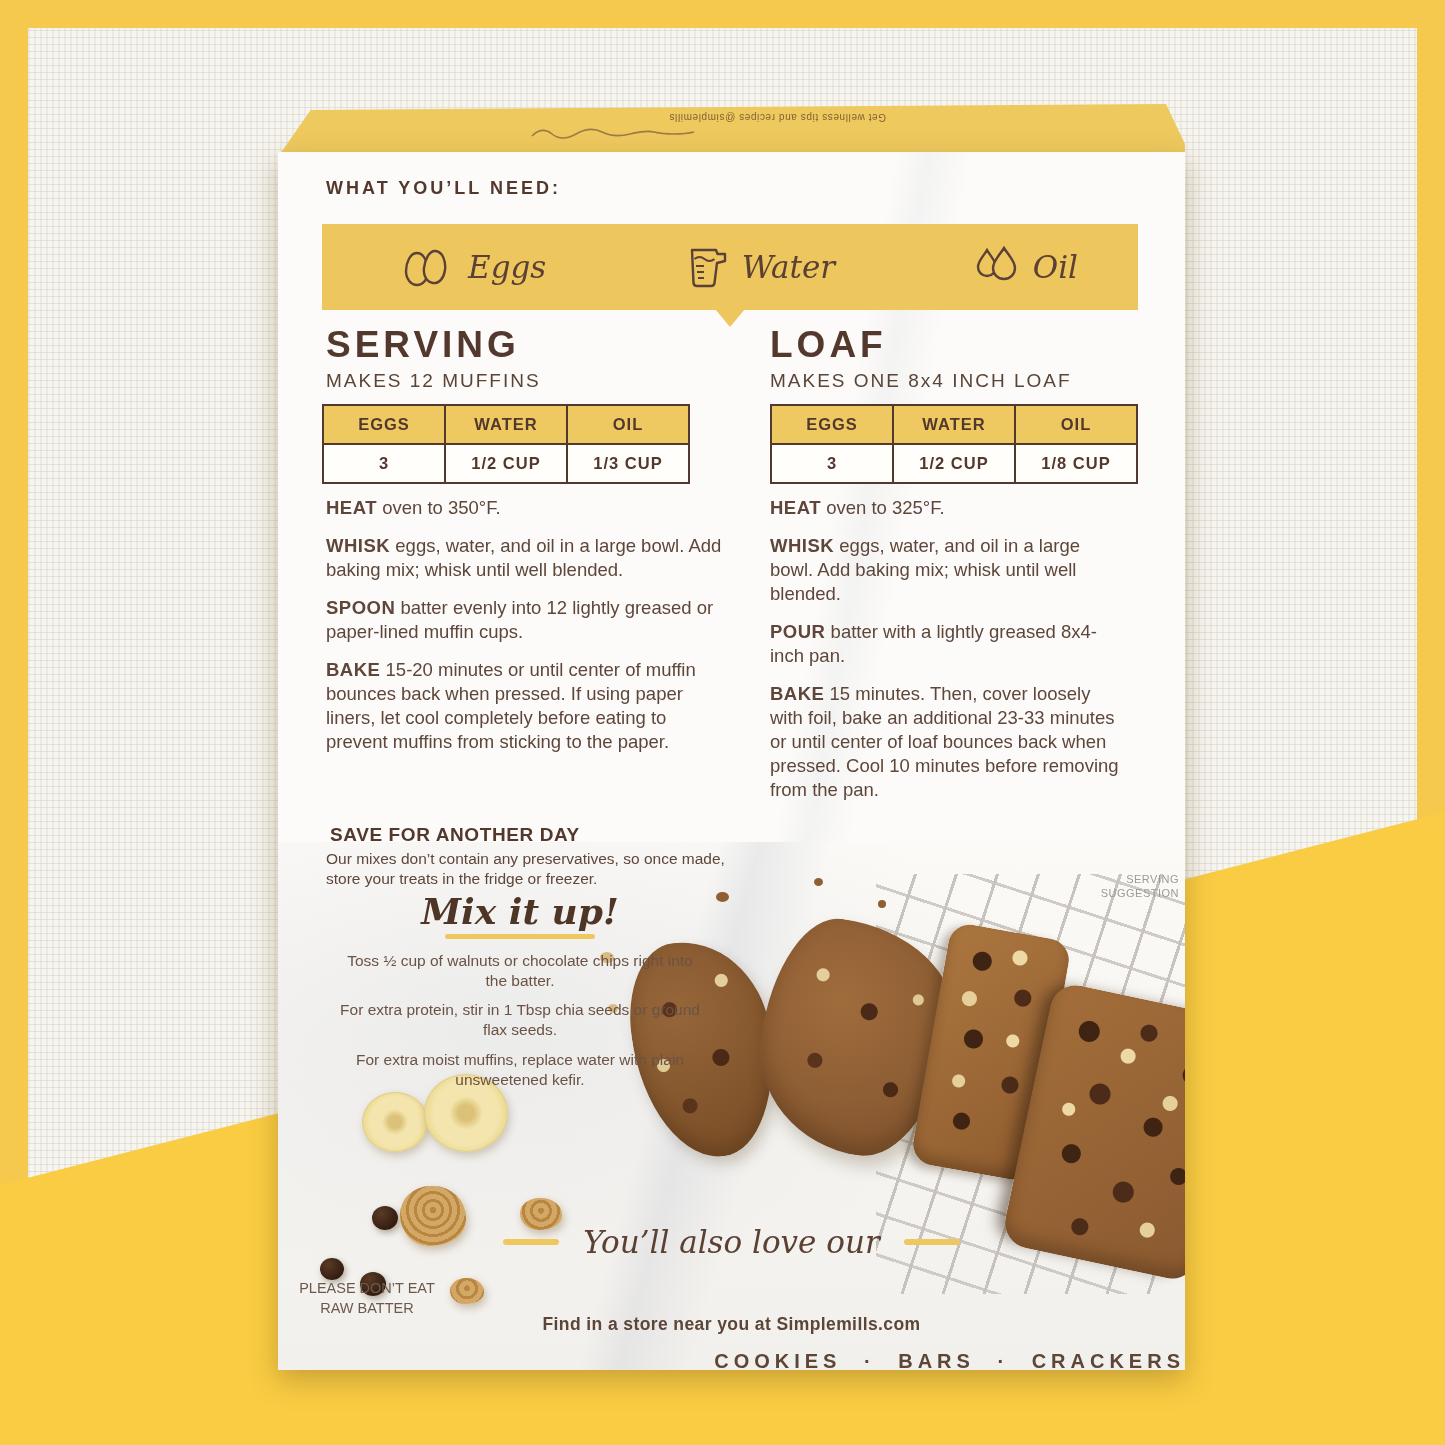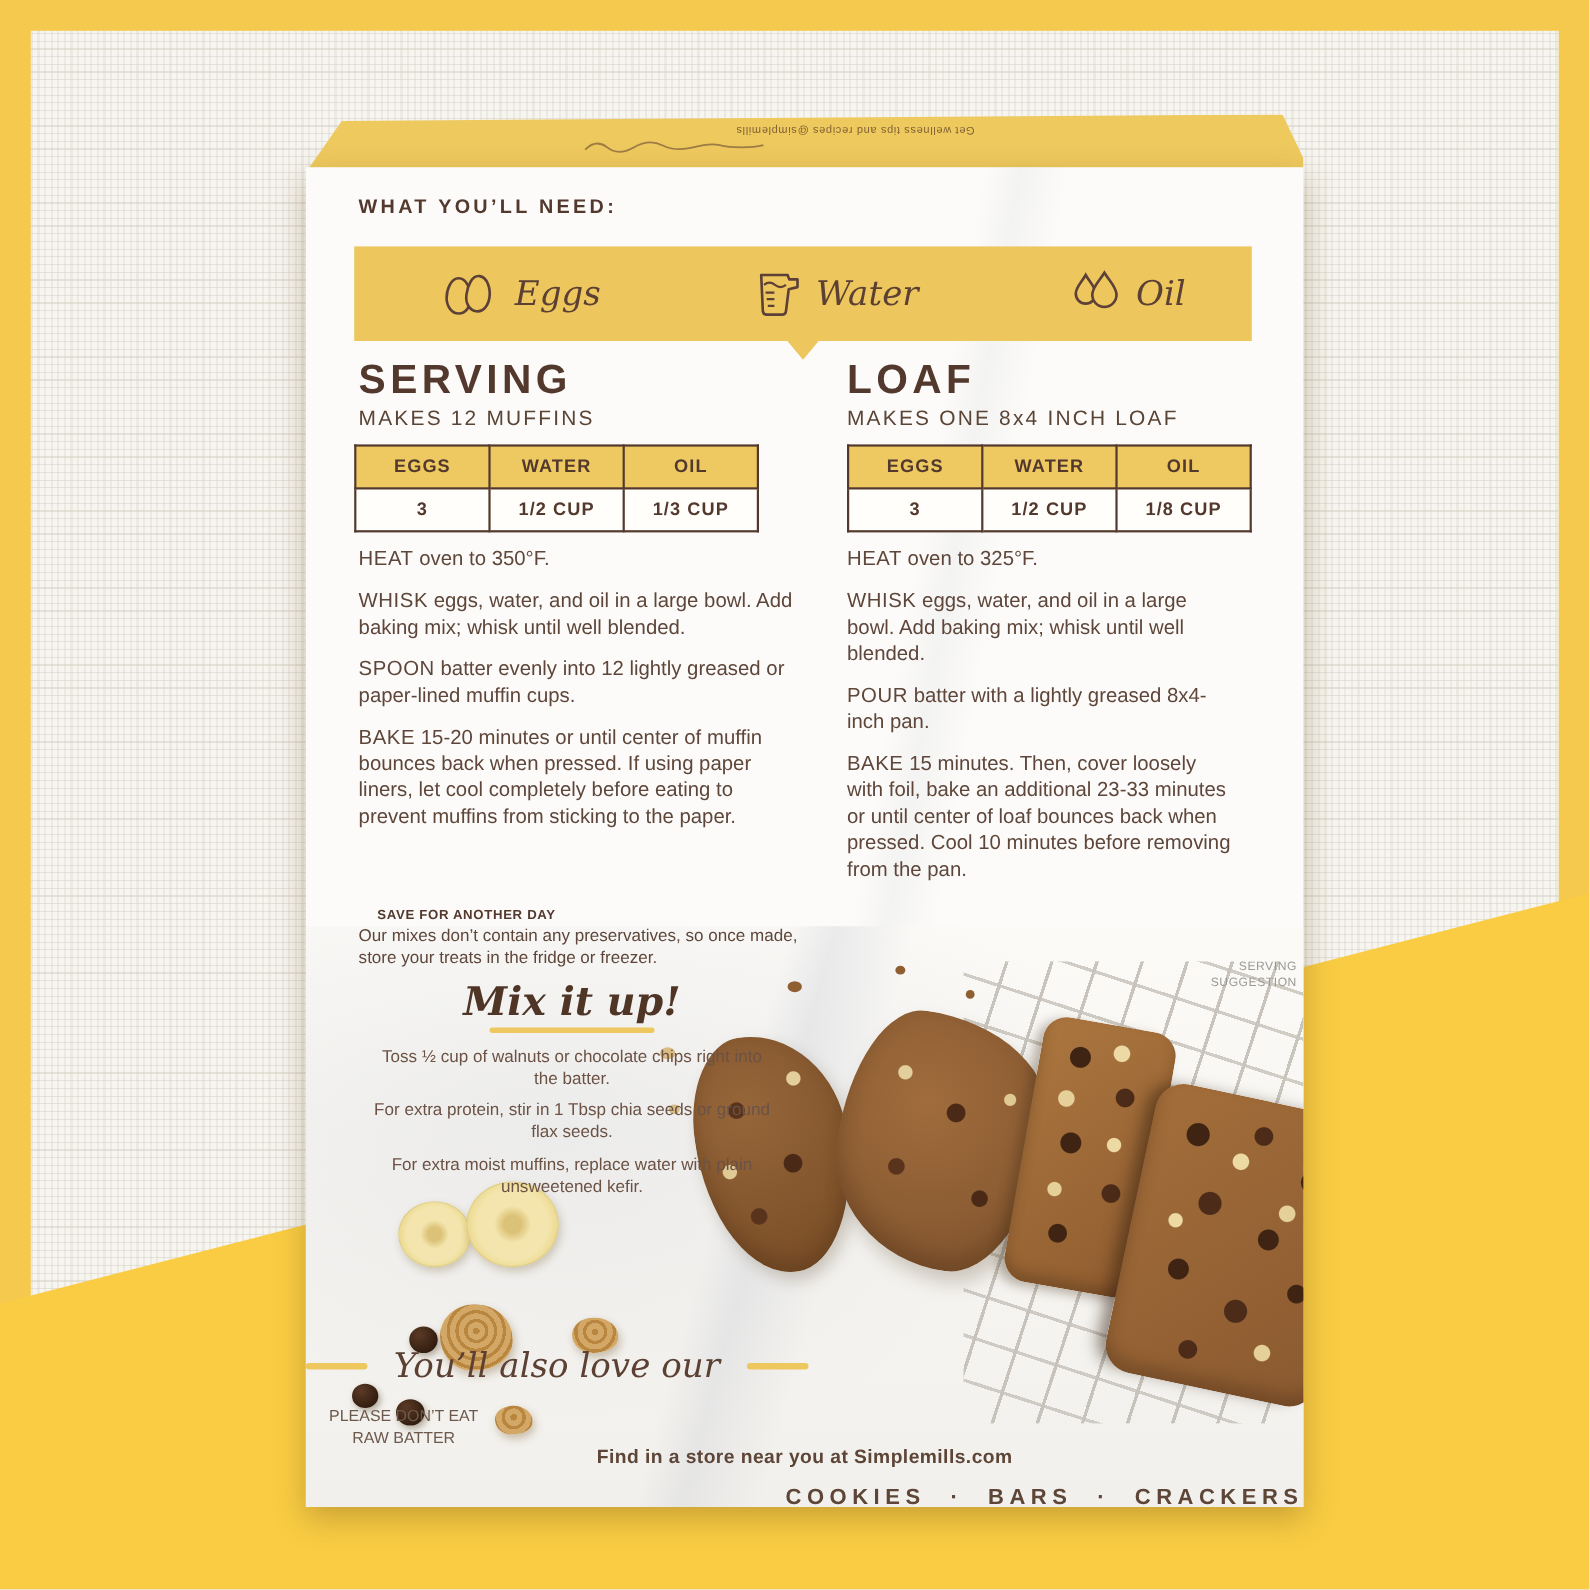--- a/index.html
+++ b/index.html
@@ -52,37 +52,37 @@
     font-weight:700;color:#53392d;}
   table.ing td{border:2.5px solid #53392d;text-align:center;height:35px;font-size:16.5px;letter-spacing:1px;}
   table.ing tr.hd td{background:#eec961;}
   table.ing tr.vl td{background:#fffefb;}
   .t-left{left:44px;} .t-right{left:492px;}
 
   .steps{position:absolute;top:344px;color:#5e463a;font-size:18.5px;line-height:1.3;}
   .s-left{left:48px;width:402px;}
   .s-right{left:492px;width:352px;}
   .steps p{margin:0 0 14px 0;}
-  .steps strong{font-weight:400;letter-spacing:.5px;margin-top:16px;}
+  .steps strong{font-weight:700;letter-spacing:.5px;margin-top:16px;}
 
   .save{position:absolute;left:48px;top:672px;width:428px;color:#5e463a;}
-  .save h4{margin:0 0 3px 17px;font-size:12px;font-weight:800;letter-spacing:.6px;color:#53392d;}
+  .save h4{margin:0 0 3px 4px;font-size:19px;font-weight:800;letter-spacing:.6px;color:#53392d;}
   .save p{margin:0;font-size:15.5px;line-height:1.3;}
 
   .mix{position:absolute;left:58px;top:738px;width:368px;text-align:center;}
   .mix-title{font-size:36px;color:#4f3526;font-weight:bold;}
   .mix-underline{width:150px;height:5px;background:#eec85f;border-radius:3px;margin:2px auto 12px auto;}
   .mix p{margin:0 0 9px 0;font-size:15.5px;line-height:1.3;color:#6b5244;}
 
   .serving{position:absolute;right:6px;top:720px;width:86px;text-align:right;
     font-size:11px;letter-spacing:.5px;line-height:1.3;color:#9b9a98;}
 
   
   .also{position:absolute;left:0;top:1072px;width:100%;display:flex;align-items:center;
-    gap:24px;}
+    justify-content:center;gap:24px;}
   .also .script{font-size:31px;color:#5b4033;}
   .dash{width:56px;height:6px;background:#eec85f;border-radius:3px;}
   .products{position:absolute;left:0;top:1198px;width:100%;text-align:right;font-size:20px;
     font-weight:700;letter-spacing:5px;word-spacing:12px;color:#5d4537;}
   .find{position:absolute;left:0;top:1162px;width:100%;text-align:center;font-size:17.5px;
     font-weight:700;letter-spacing:.4px;color:#5d4537;}
   .warning{position:absolute;left:14px;top:1127px;width:150px;text-align:center;font-size:14.5px;
     line-height:1.35;color:#6d594c;}
 
   

